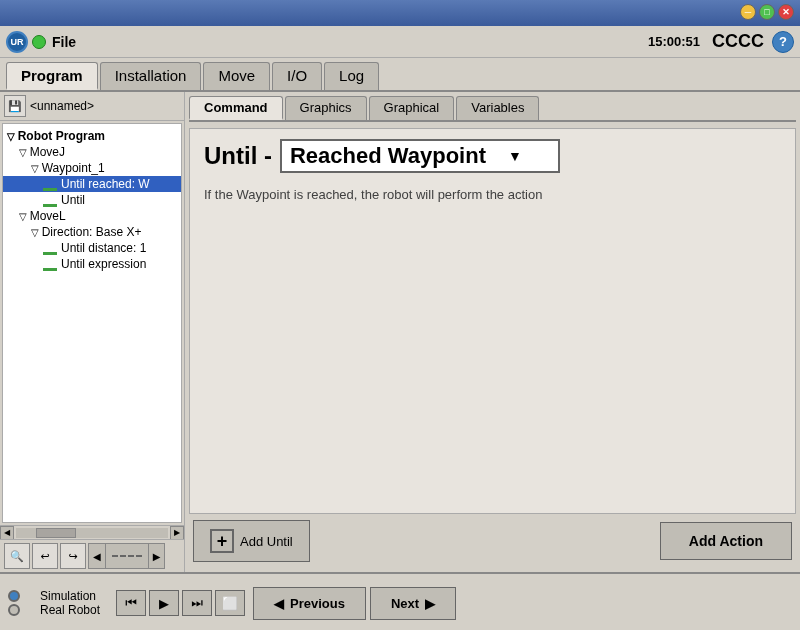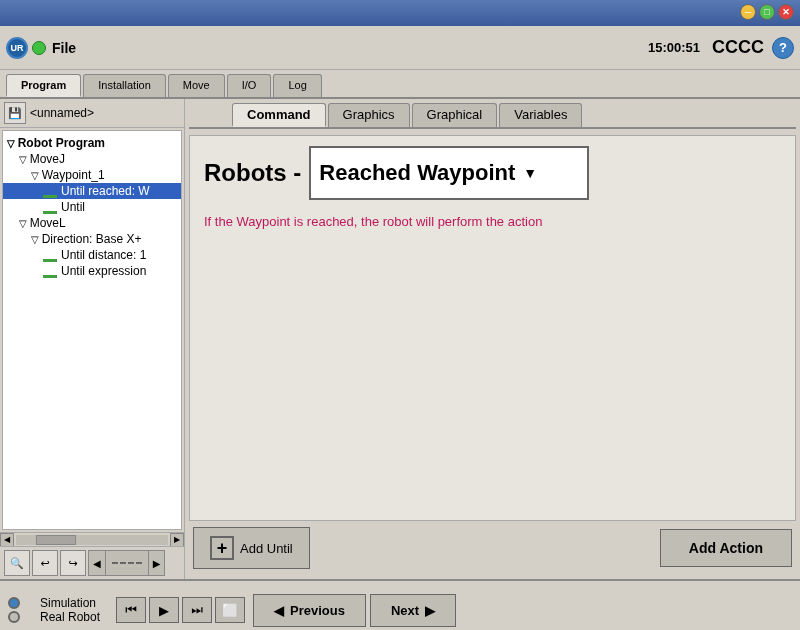--- a/index.html
+++ b/index.html
@@ -42,21 +42,21 @@
     .title-btn.maximize { background: #50c050; }
     .title-btn.close { background: #e04040; color: white; }
 
     
     .menu-bar {
       background: #d4d0c8;
       border-bottom: 1px solid #aaa;
       display: flex;
       align-items: center;
       padding: 3px 6px;
-      height: 44px;
+      height: 32px;
     }
     .ur-logo-circle {
       width: 22px;
       height: 22px;
       border-radius: 50%;
       background: #2060a0;
       border: 2px solid #4080c0;
       display: flex;
       align-items: center;
       justify-content: center;
@@ -109,21 +109,21 @@
       display: flex;
       background: #d4d0c8;
       padding: 4px 6px 0;
       border-bottom: 2px solid #888;
     }
     .main-tab {
       padding: 4px 14px;
       border: 1px solid #888;
       background: #c0bdb5;
       cursor: pointer;
-      font-size: 11px;
+      font-size: 15px;
       margin-right: 2px;
       border-bottom: none;
       border-radius: 3px 3px 0 0;
     }
     .main-tab.active {
       background: #e8e4de;
       border-bottom: 2px solid #e8e4de;
       font-weight: bold;
     }
 
@@ -301,21 +301,20 @@
       cursor: pointer;
       font-size: 13px;
       margin-right: 2px;
       border-bottom: none;
       border-radius: 3px 3px 0 0;
     }
     .sub-tab.active {
       background: #e8e4de;
       font-weight: bold;
       border-bottom: 2px solid #e8e4de;
-      margin-left: 43px;
     }
     .command-content {
       flex: 1;
       background: #e8e4de;
       border: 1px solid #aaa;
       padding: 10px 14px;
     }
     .until-header {
       display: flex;
       align-items: center;
@@ -324,30 +323,30 @@
     }
     .until-title {
       font-size: 24px;
       font-weight: bold;
     }
     .until-select {
       font-size: 22px;
       font-weight: bold;
       border: 2px solid #666;
       background: white;
-      padding: 12px 8px;
-      cursor: pointer;
-      display: flex;
-      align-items: center;
-      gap: 8px;
+      padding: 2px 8px;
+      cursor: pointer;
+      display: flex;
+      align-items: center;
+      gap: 22px;
       min-width: 280px;
     }
     .until-description {
       font-size: 13px;
-      color: #be185d;
+      color: #404040;
     }
     .bottom-buttons {
       display: flex;
       justify-content: space-between;
       align-items: center;
       padding: 6px 4px;
     }
     .add-until-btn {
       display: flex;
       align-items: center;
@@ -564,21 +563,21 @@
 
   <div class="right-panel">
     <div class="sub-tabs">
       <div class="sub-tab active">Command</div>
       <div class="sub-tab">Graphics</div>
       <div class="sub-tab">Graphical</div>
       <div class="sub-tab">Variables</div>
     </div>
     <div class="command-content">
       <div class="until-header">
-        <span class="until-title">Robots -</span>
+        <span class="until-title">Until -</span>
         <div class="until-select">
           <span>Reached Waypoint</span>
           <span style="font-size:14px;">▼</span>
         </div>
       </div>
       <p class="until-description">If the Waypoint is reached, the robot will perform the action</p>
     </div>
     <div class="bottom-buttons">
       <div class="add-until-btn">
         <div class="plus-icon">+</div>

